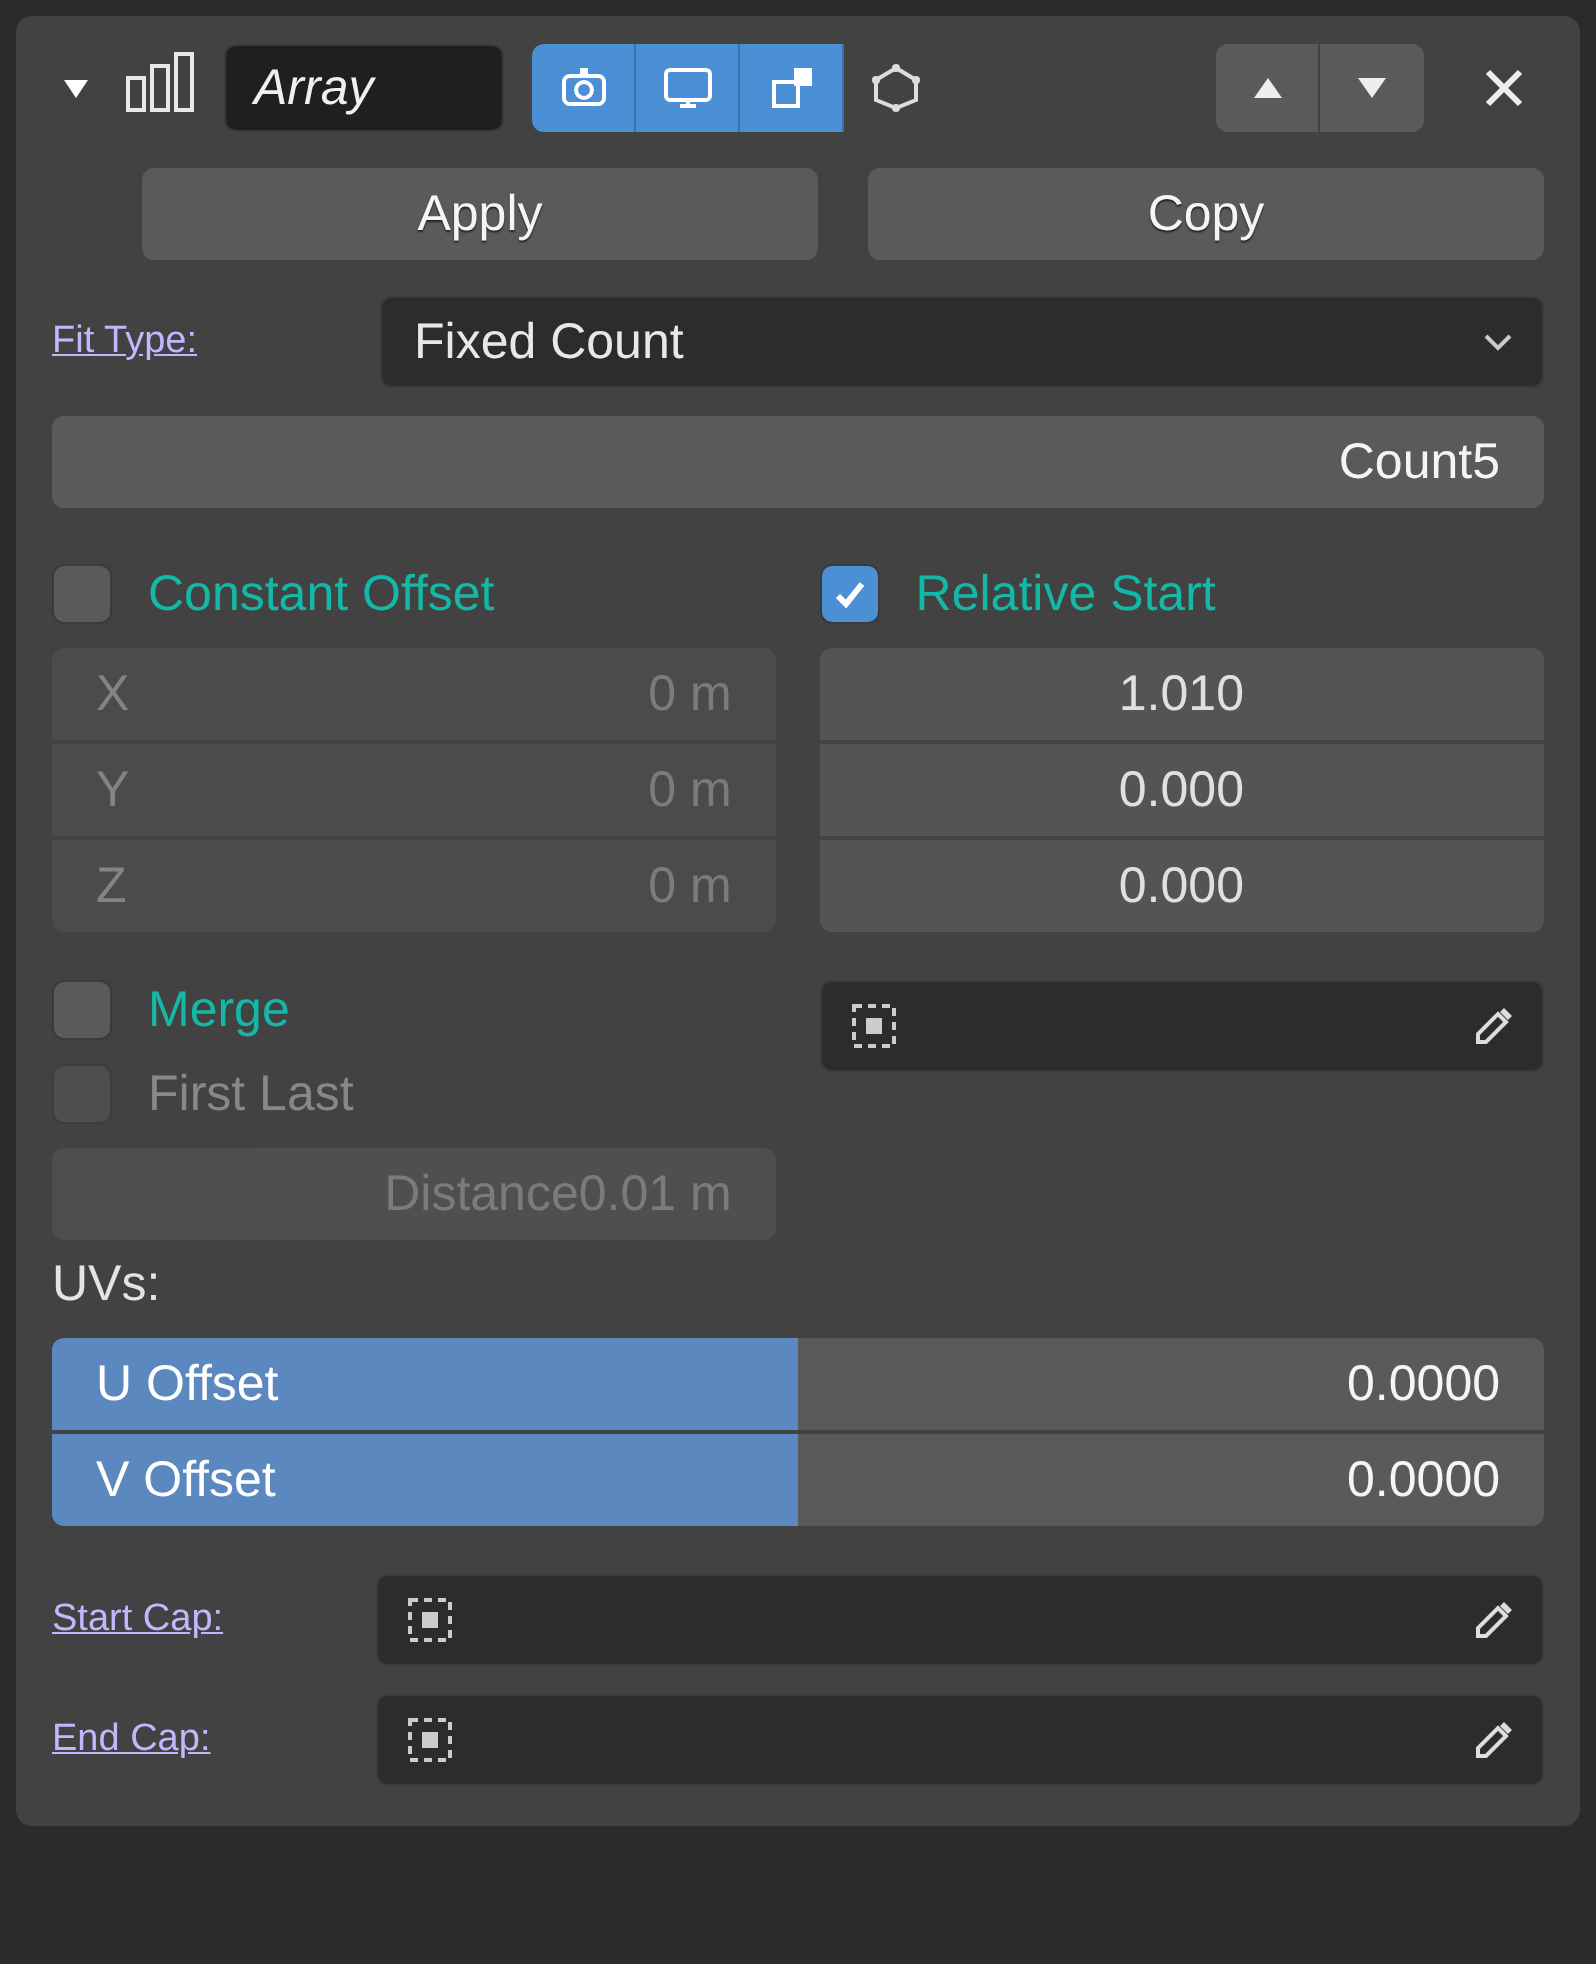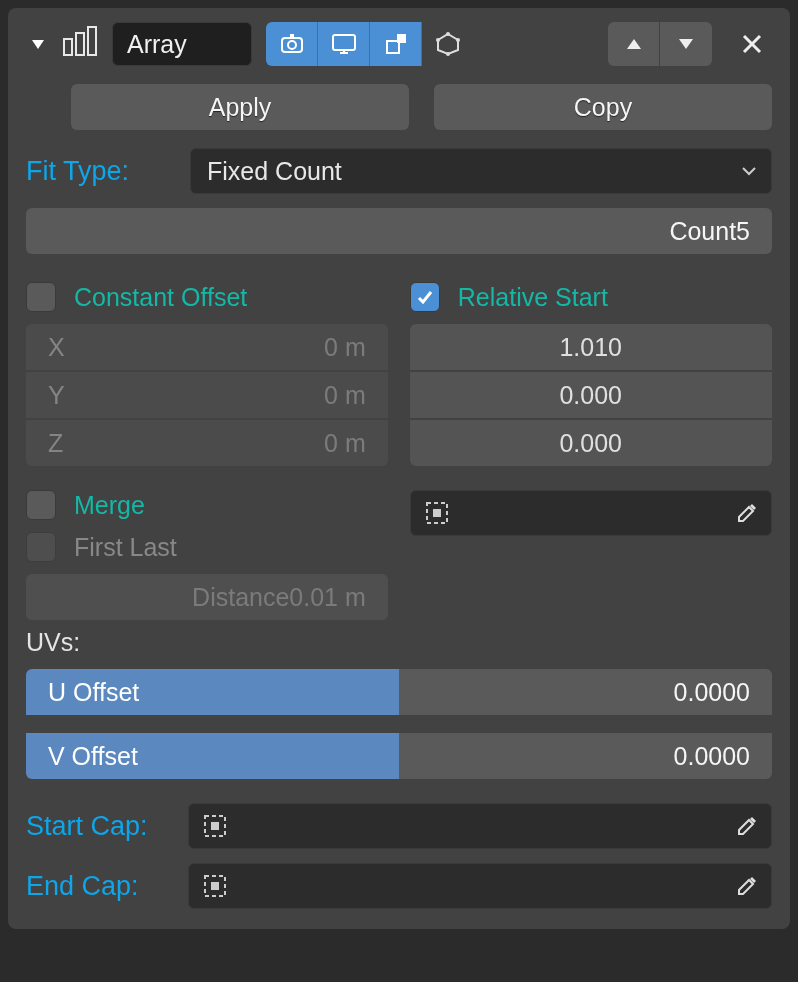--- a/index.html
+++ b/index.html
@@ -13,20 +13,21 @@
   .panel {
     background: #424242;
     border-radius: 8px;
     padding: 14px 18px 20px 18px;
   }
   .header {
     display: flex;
     align-items: center;
     gap: 10px;
     margin-bottom: 18px;
+    font-style: italic;
   }
   .expand-arrow {
     width: 24px;
     height: 24px;
     display:flex;align-items:center;justify-content:center;
     cursor:pointer;
   }
   .modifier-icon {
     width: 42px;
     height: 42px;
@@ -83,21 +84,21 @@
     border-radius:6px;
     display:flex;align-items:center;justify-content:center;
     font-size:25px;
     color:#f5f5f5;
     text-shadow: 0 1px 1px rgba(0,0,0,0.6);
   }
   .row {
     display:flex;align-items:center;gap:14px;margin-bottom:14px;
   }
   .row-label {
-    font-size:27px;color:#0ea5e9;
+    font-size:19px;color:#c4b5fd;text-decoration:underline;
   }
   .dropdown {
     flex:1;
     height:46px;
     background:#2c2c2c;
     border:1px solid #3a3a3a;
     border-radius:6px;
     display:flex;align-items:center;
     padding:0 16px;
     font-size:25px;
@@ -187,21 +188,21 @@
     border-top-left-radius:6px;border-bottom-left-radius:6px;
   }
   .split-grey{
     width:50%;
     background:#5a5a5a;
     display:flex;align-items:center;justify-content:flex-end;
     padding-right:22px;
     font-size:25px;color:#f5f5f5;
     border-top-right-radius:6px;border-bottom-right-radius:6px;
   }
-  .split-stack{display:flex;flex-direction:column;gap:18px;}
+  .split-stack{display:flex;flex-direction:column;gap:2px;}
   .split-stack .split-field:first-child .split-blue{border-radius:6px 0 0 0;}
   .split-stack .split-field:first-child .split-grey{border-radius:0 6px 0 0;}
   .split-stack .split-field:last-child .split-blue{border-radius:0 0 0 6px;}
   .split-stack .split-field:last-child .split-grey{border-radius:0 0 6px 0;}
   .section-label{font-size:25px;color:#e4e4e4;margin:8px 0 12px 0;}
   .cap-row{display:flex;align-items:center;gap:22px;margin-bottom:14px;}
   .cap-row .row-label{width:140px;}
   .cap-row .object-field{flex:1;}
   svg{display:block;}
 </style>

